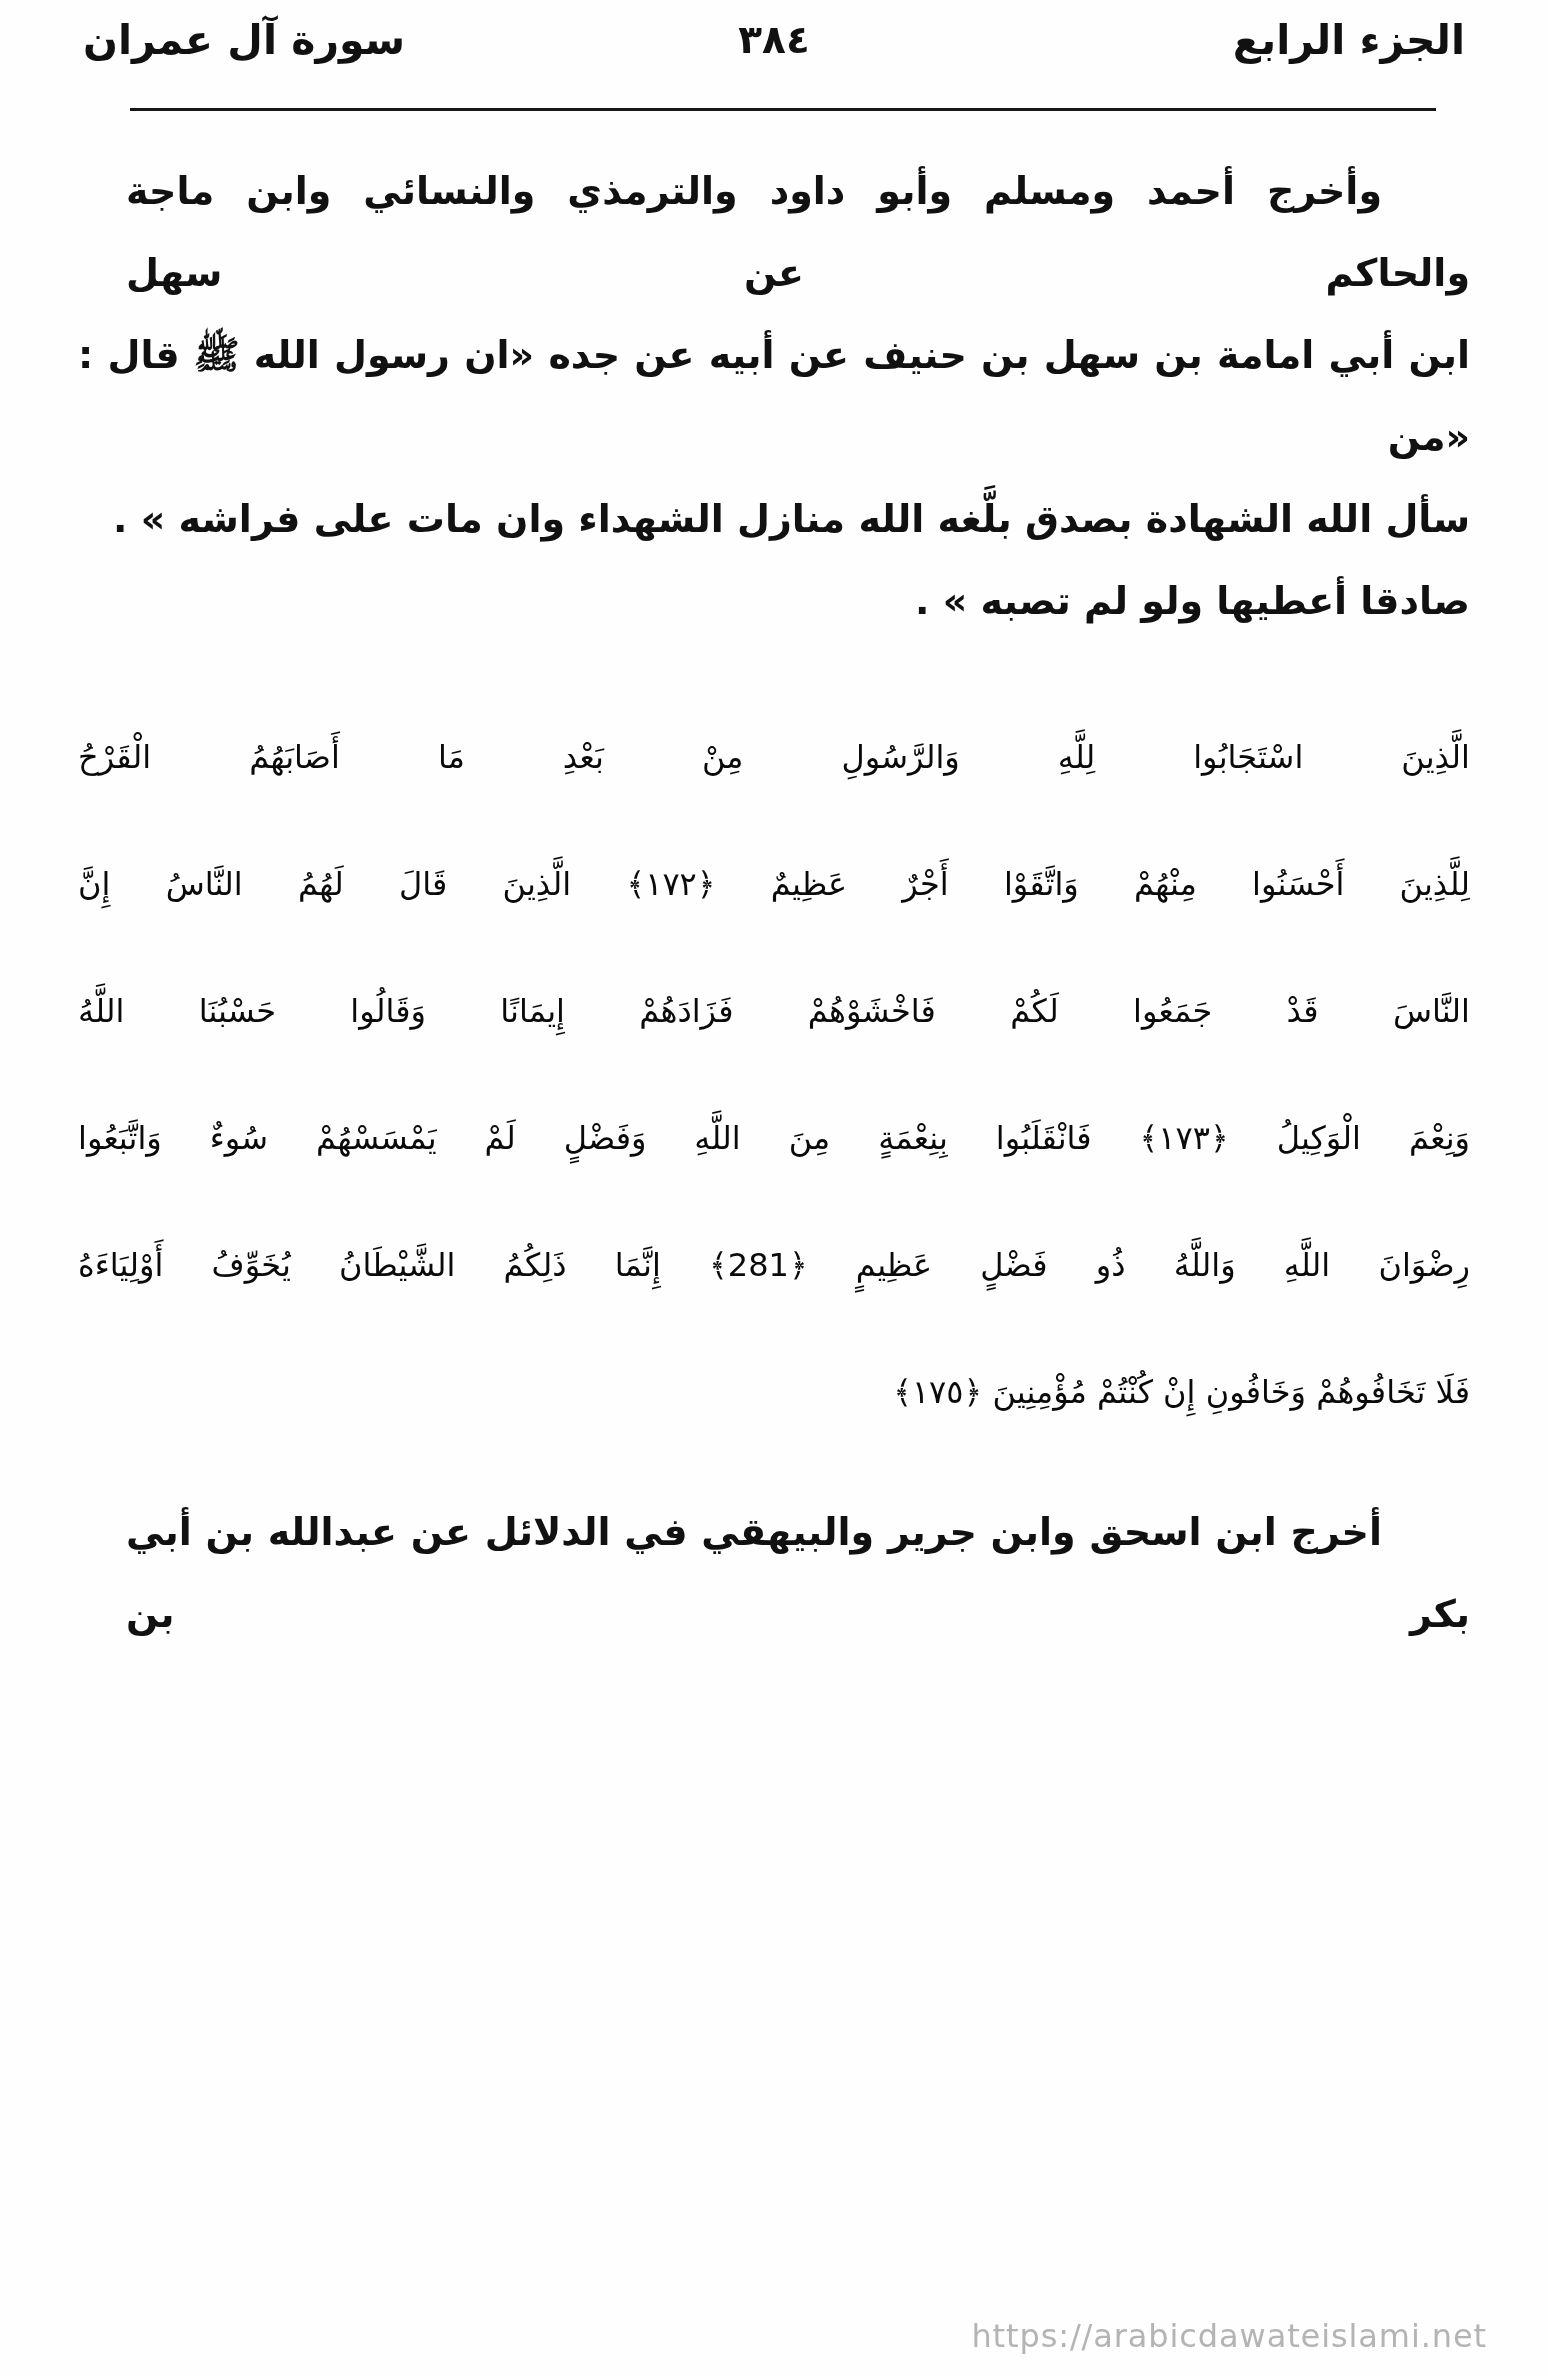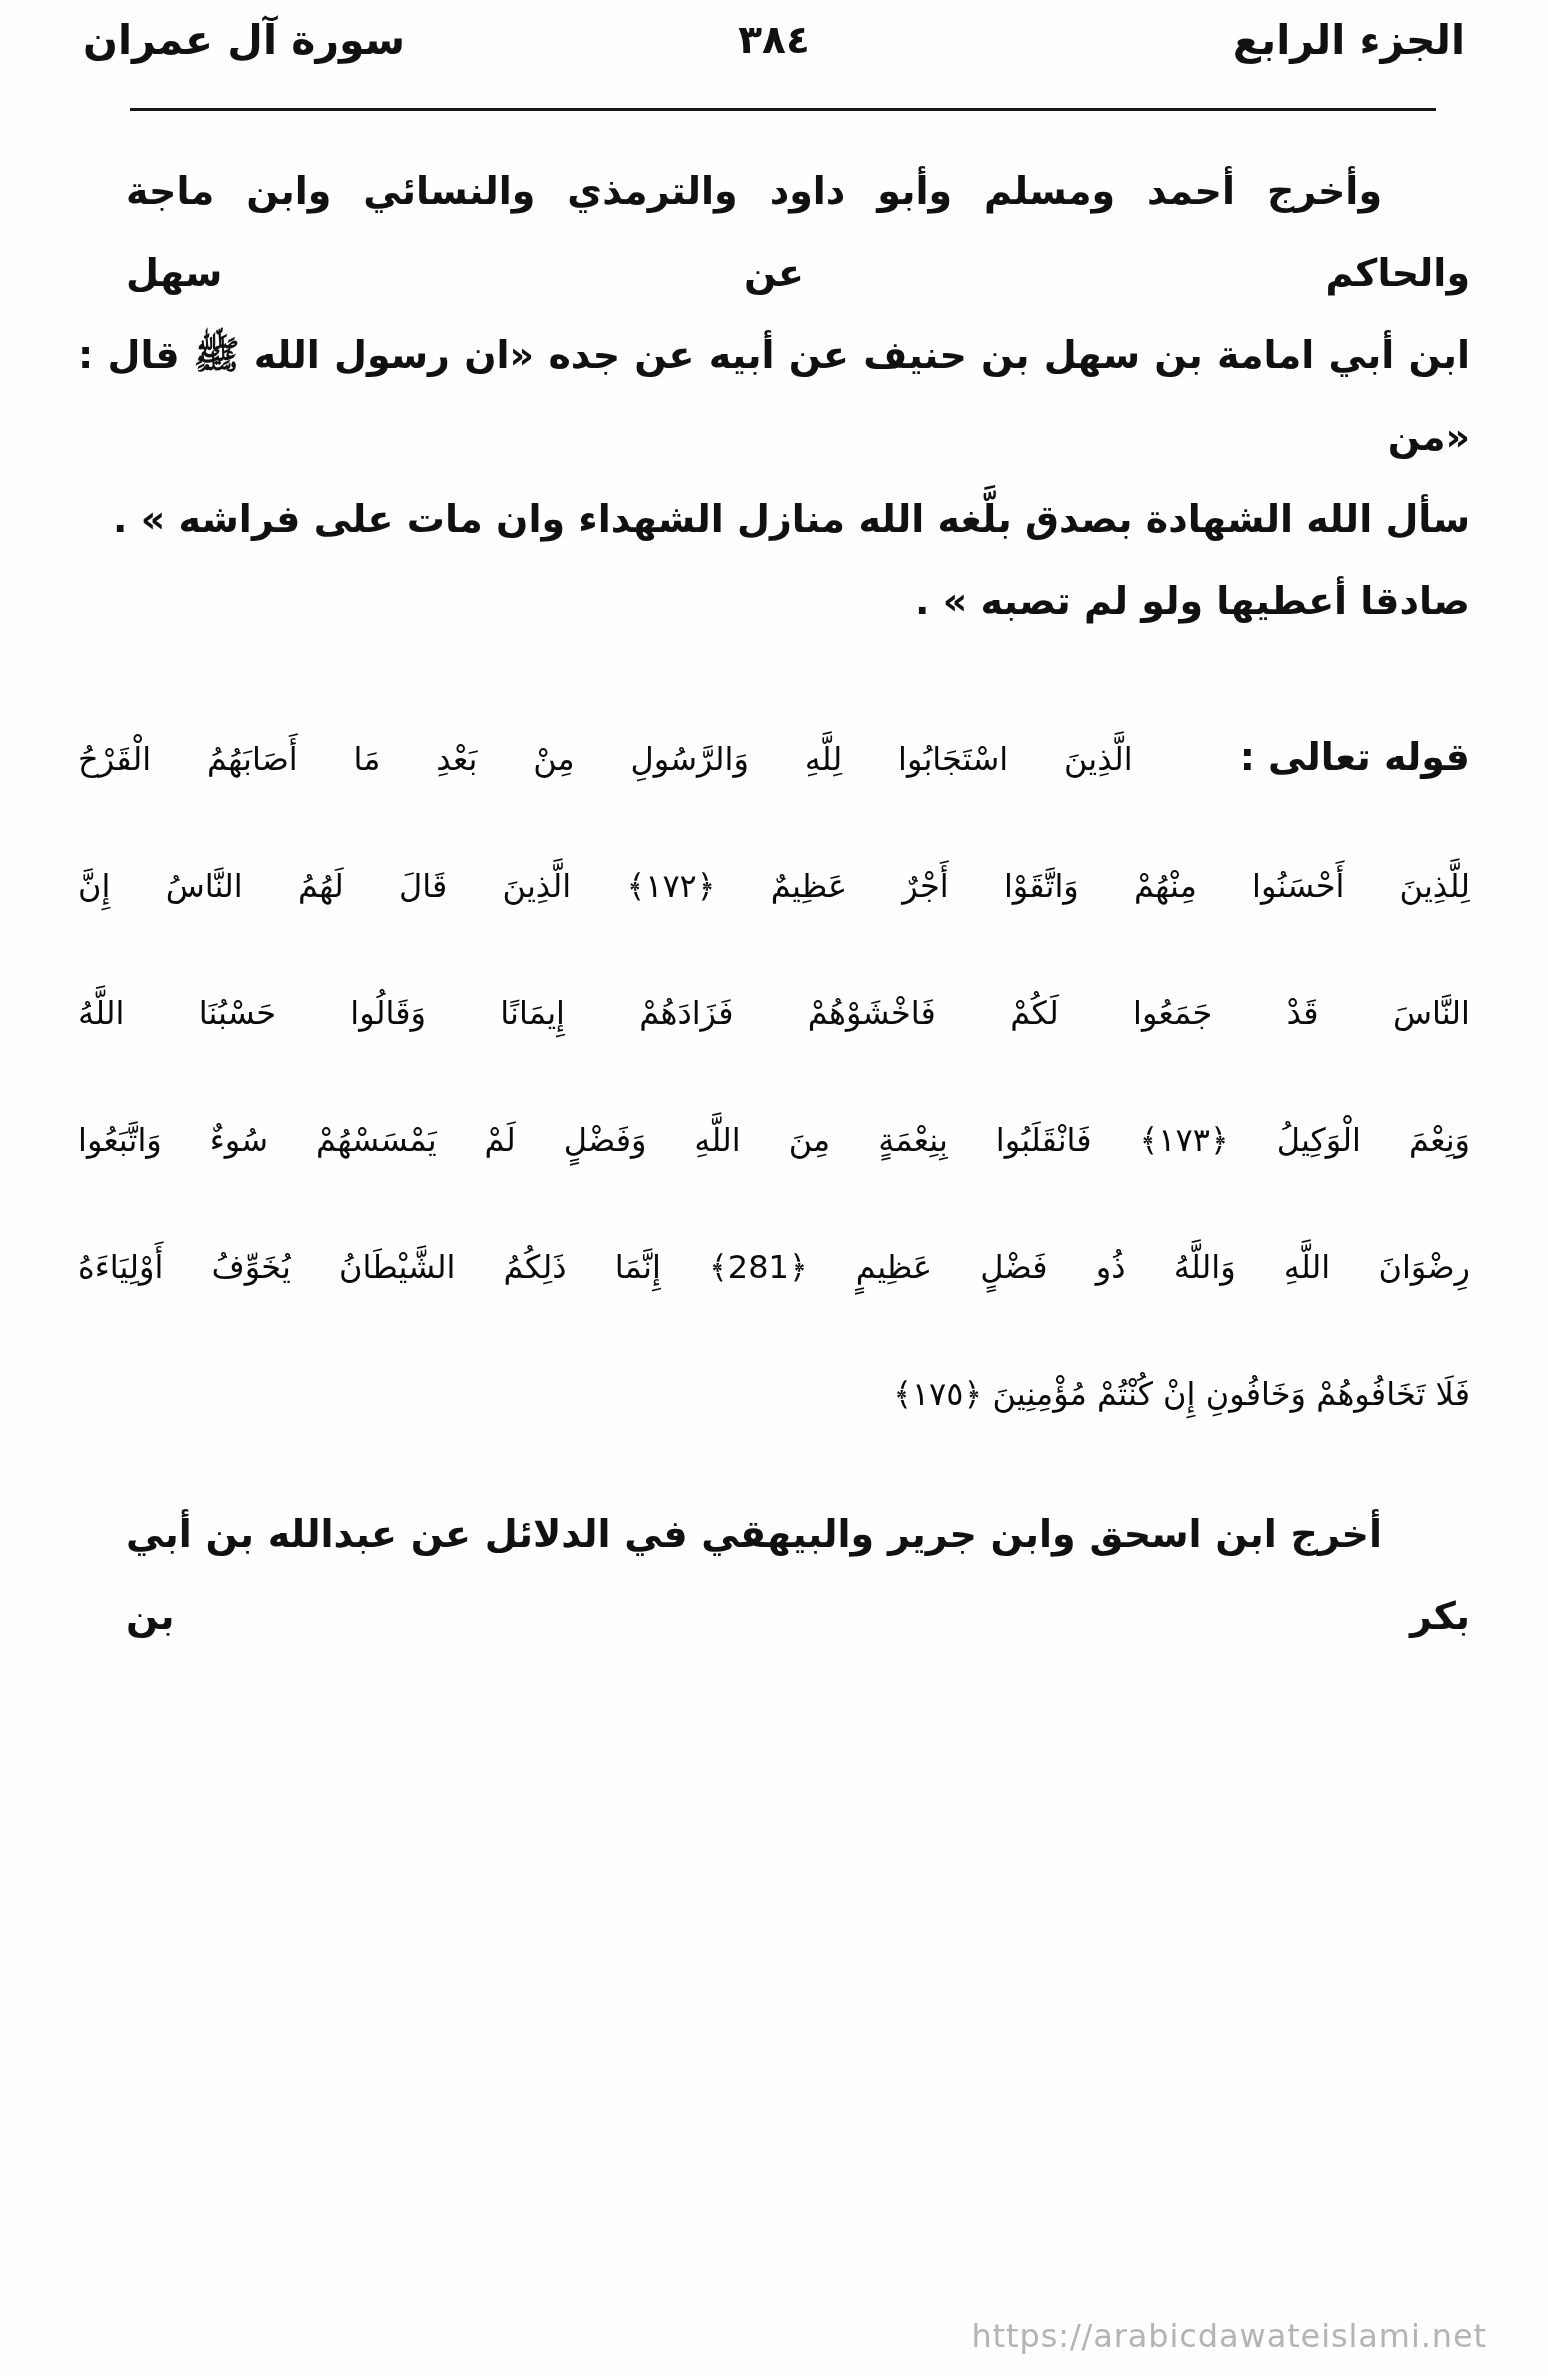--- a/index.html
+++ b/index.html
@@ -94,21 +94,20 @@
       <div class="line jl">ابن أبي امامة بن سهل بن حنيف عن أبيه عن جده «ان رسول الله ﷺ قال : «من</div>
       <div class="line el">سأل الله الشهادة بصدق بلَّغه الله منازل الشهداء وان مات على فراشه » .</div>
     </div>
 
     <div class="bodytext">
       <div class="line el">صادقا أعطيها ولو لم تصبه » .</div>
     </div>
 
     <div class="quran">
       <div class="qrow1">
-        <span class="q-intro">قوله تعالى :</span>
         <span class="q-line q-flex jl">الَّذِينَ اسْتَجَابُوا لِلَّهِ وَالرَّسُولِ مِنْ بَعْدِ مَا أَصَابَهُمُ الْقَرْحُ</span>
       </div>
       <div class="q-line jl">لِلَّذِينَ أَحْسَنُوا مِنْهُمْ وَاتَّقَوْا أَجْرٌ عَظِيمٌ ﴿١٧٢﴾ الَّذِينَ قَالَ لَهُمُ النَّاسُ إِنَّ</div>
       <div class="q-line jl">النَّاسَ قَدْ جَمَعُوا لَكُمْ فَاخْشَوْهُمْ فَزَادَهُمْ إِيمَانًا وَقَالُوا حَسْبُنَا اللَّهُ</div>
       <div class="q-line jl">وَنِعْمَ الْوَكِيلُ ﴿١٧٣﴾ فَانْقَلَبُوا بِنِعْمَةٍ مِنَ اللَّهِ وَفَضْلٍ لَمْ يَمْسَسْهُمْ سُوءٌ وَاتَّبَعُوا</div>
       <div class="q-line jl">رِضْوَانَ اللَّهِ وَاللَّهُ ذُو فَضْلٍ عَظِيمٍ ﴿281﴾ إِنَّمَا ذَلِكُمُ الشَّيْطَانُ يُخَوِّفُ أَوْلِيَاءَهُ</div>
       <div class="q-line el">فَلَا تَخَافُوهُمْ وَخَافُونِ إِنْ كُنْتُمْ مُؤْمِنِينَ ﴿١٧٥﴾</div>
     </div>
 
     <div class="bodytext p3">

